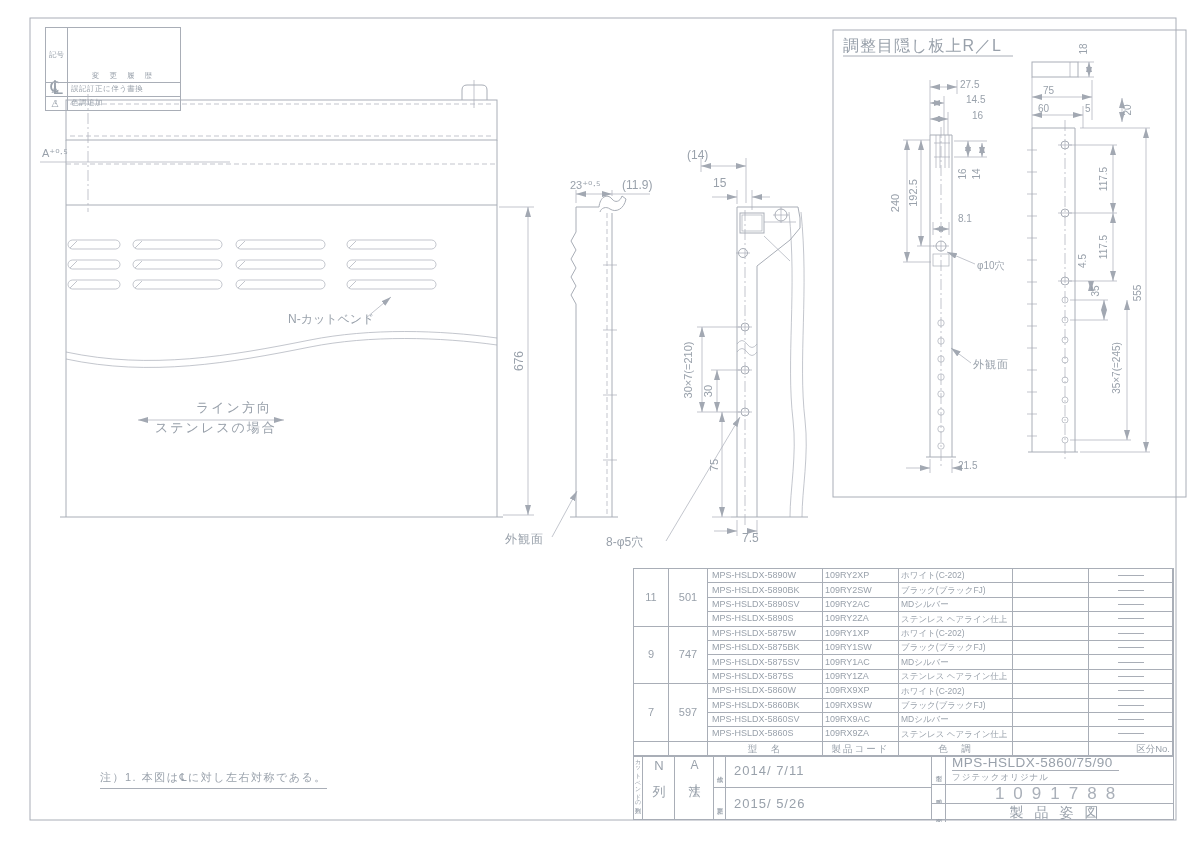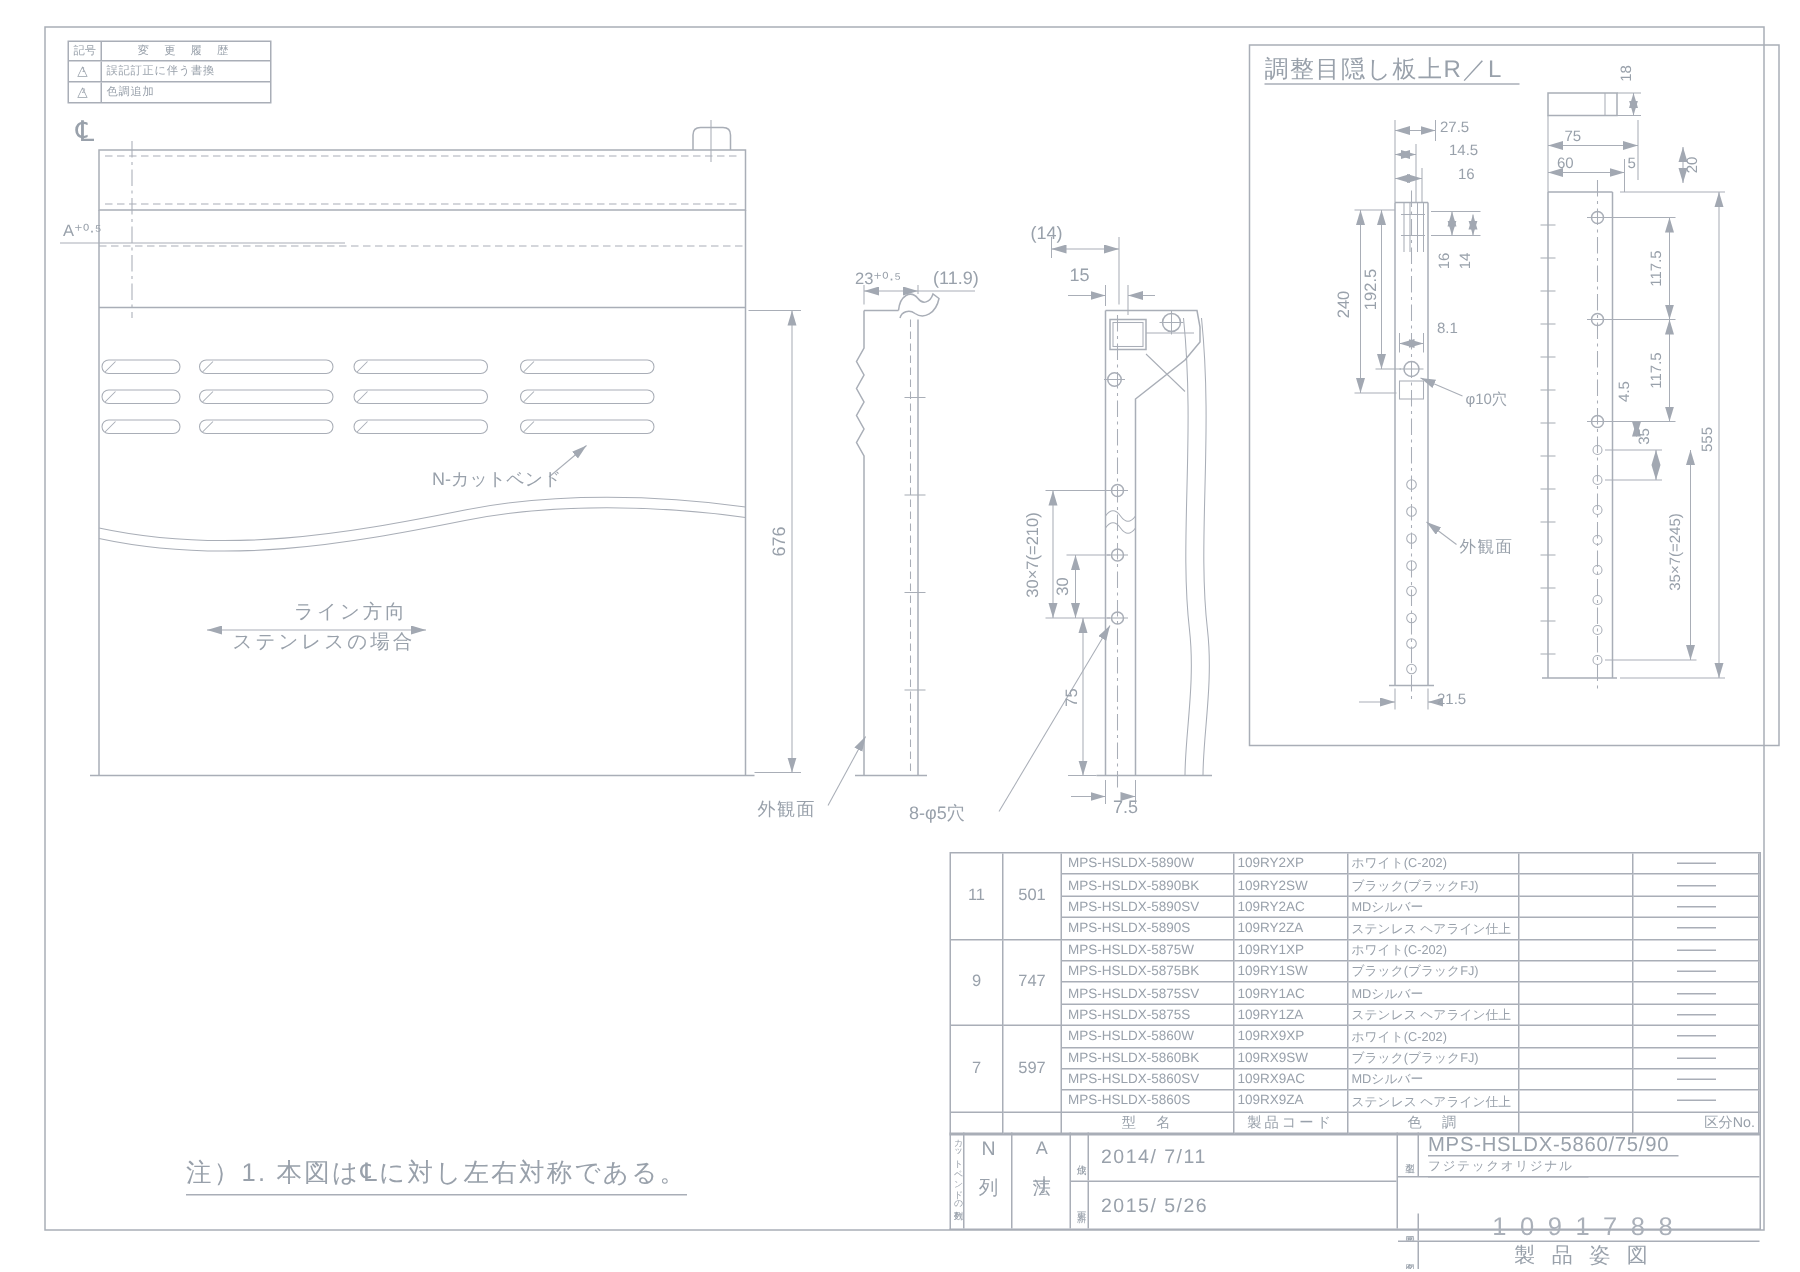--- a/index.html
+++ b/index.html
@@ -11,21 +11,21 @@
   svg .dsh{stroke-dasharray:5 3;}
   svg .cl{stroke-dasharray:11 3 2 3;stroke-width:.7;}
   svg text{fill:var(--tx,#99a1ab);font-family:"Liberation Sans","DejaVu Sans",sans-serif;}
   .ovl{position:absolute;box-sizing:border-box;}
   
   #rev{left:45px;top:27px;width:136px;border:1px solid var(--ln);font-size:7.5px;line-height:1;}
   #rev .r{display:flex;border-top:1px solid var(--ln);}
   #rev .r:first-child{border-top:none;}
   #rev .c1{width:21px;border-right:1px solid var(--ln);display:flex;align-items:center;justify-content:center;padding:2px 0;}
   #rev .c2{flex:1;display:flex;align-items:center;padding:2px 3px;letter-spacing:.5px;}
-  #rev .hd .c2{justify-content:center;letter-spacing:4px;}
+  #rev .hd .c2{justify-content:center;letter-spacing:4px;margin-top:42px;}
   .tri{position:relative;display:inline-block;width:10px;height:9px;}
   .tri .tg{position:absolute;left:0;top:-1px;font-size:9px;line-height:10px;}
   .tri .tn{position:absolute;left:3px;top:2.5px;font-size:4.5px;line-height:1;}
   
   #parts{left:633px;top:568px;width:541px;display:grid;
          grid-template-columns:35px 39px 115px 76px 114px 76px 84px;
          grid-auto-rows:14.4px;border:1px solid var(--ln);background:#fff0;}
   #parts .pc{border-right:1px solid var(--ln);border-bottom:1px solid var(--ln);
          display:flex;align-items:center;font-size:9px;line-height:1;padding:0 2px;overflow:hidden;white-space:nowrap;}
   #parts .pc:nth-last-child(-n+0){border-right:none;}
@@ -55,29 +55,29 @@
   #tb .logo i{position:absolute;left:4px;top:4px;width:5px;height:7px;border-left:2px solid #fff;border-top:2px solid #fff;}
   #tb .cell-sk{border-left:1px solid var(--ln);display:flex;align-items:center;justify-content:center;}
   #tb .sank{width:37px;font-size:9px;}
   #tb .shaku{width:12px;font-size:6px;}
   #tb .kome{width:30px;font-size:12px;}
   #tb .rgt{flex:1;display:flex;flex-direction:column;}
   #tb .rrow{display:flex;border-bottom:1px solid var(--ln);}
   #tb .rrow:last-child{border-bottom:none;}
   #tb .rlbl{width:13px;border-right:1px solid var(--ln);font-size:6.5px;display:flex;align-items:center;justify-content:center;overflow:hidden;}
   #tb .r1{height:29px;}
-  #tb .r2{height:18px;margin-top:24px;}
+  #tb .r2{height:18px;}
   #tb .r3{flex:1;}
   #tb .mname{flex:1;display:flex;flex-direction:column;justify-content:center;padding-left:6px;}
   #tb .mname .m1{font-size:13.5px;letter-spacing:.5px;border-bottom:1px solid var(--ln);width:fit-content;padding-right:6px;}
   #tb .mname .m2{font-size:8.5px;letter-spacing:1px;border-bottom:1px solid var(--ln);width:fit-content;padding-right:10px;margin-top:1px;}
   #tb .dwg{flex:1;display:flex;align-items:center;justify-content:center;font-size:17px;letter-spacing:9px;color:#aab0b9;}
   #tb .znm{flex:1;display:flex;align-items:center;justify-content:center;font-size:14px;letter-spacing:11px;}
   
-  #note{left:100px;top:770px;font-size:17px;letter-spacing:1.5px;border-bottom:1px solid var(--ln);padding-bottom:3px;margin-left:24px;}
+  #note{left:100px;top:770px;font-size:11px;letter-spacing:1.5px;border-bottom:1px solid var(--ln);padding-bottom:3px;}
 </style>
 </head>
 <body>
 
 <div id="sheet">
 
 <svg width="1200" height="848" viewBox="0 0 1200 848">
   <defs>
     <marker id="ae" markerWidth="11" markerHeight="8" refX="10" refY="3" orient="auto" markerUnits="userSpaceOnUse">
       <path d="M0,0 L10,3 L0,6 z" fill="#a2a8b2"></path>

